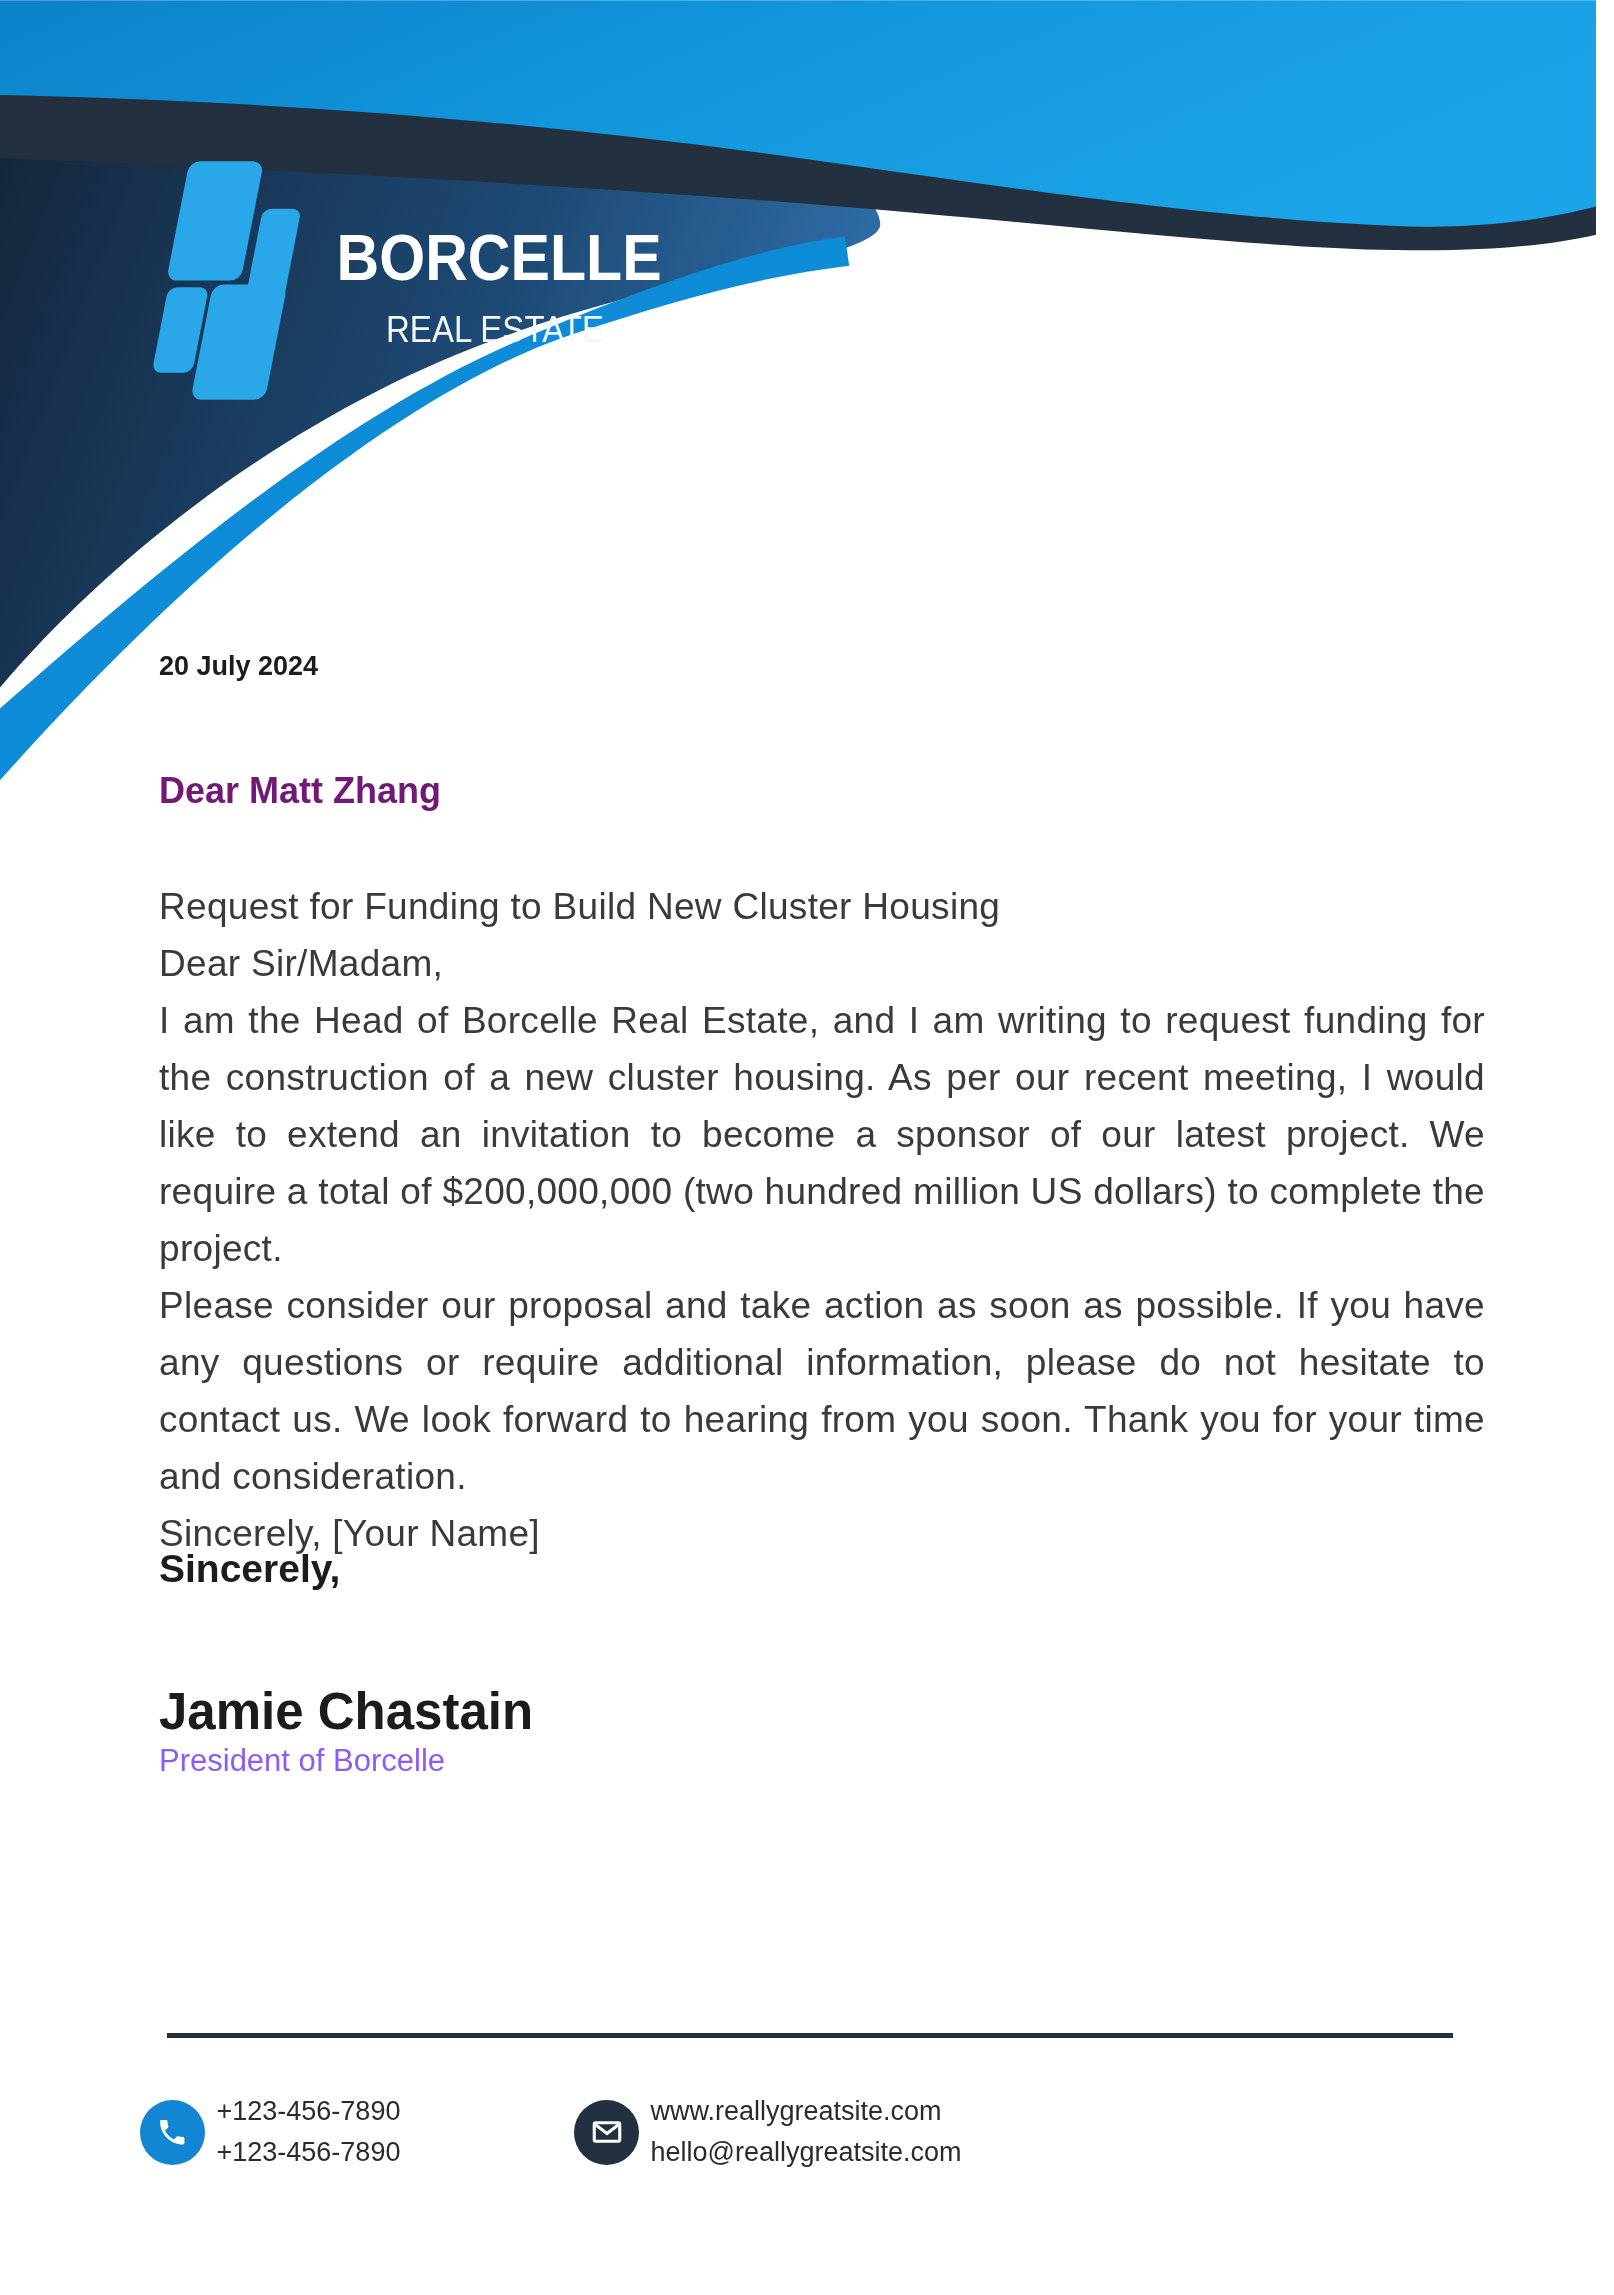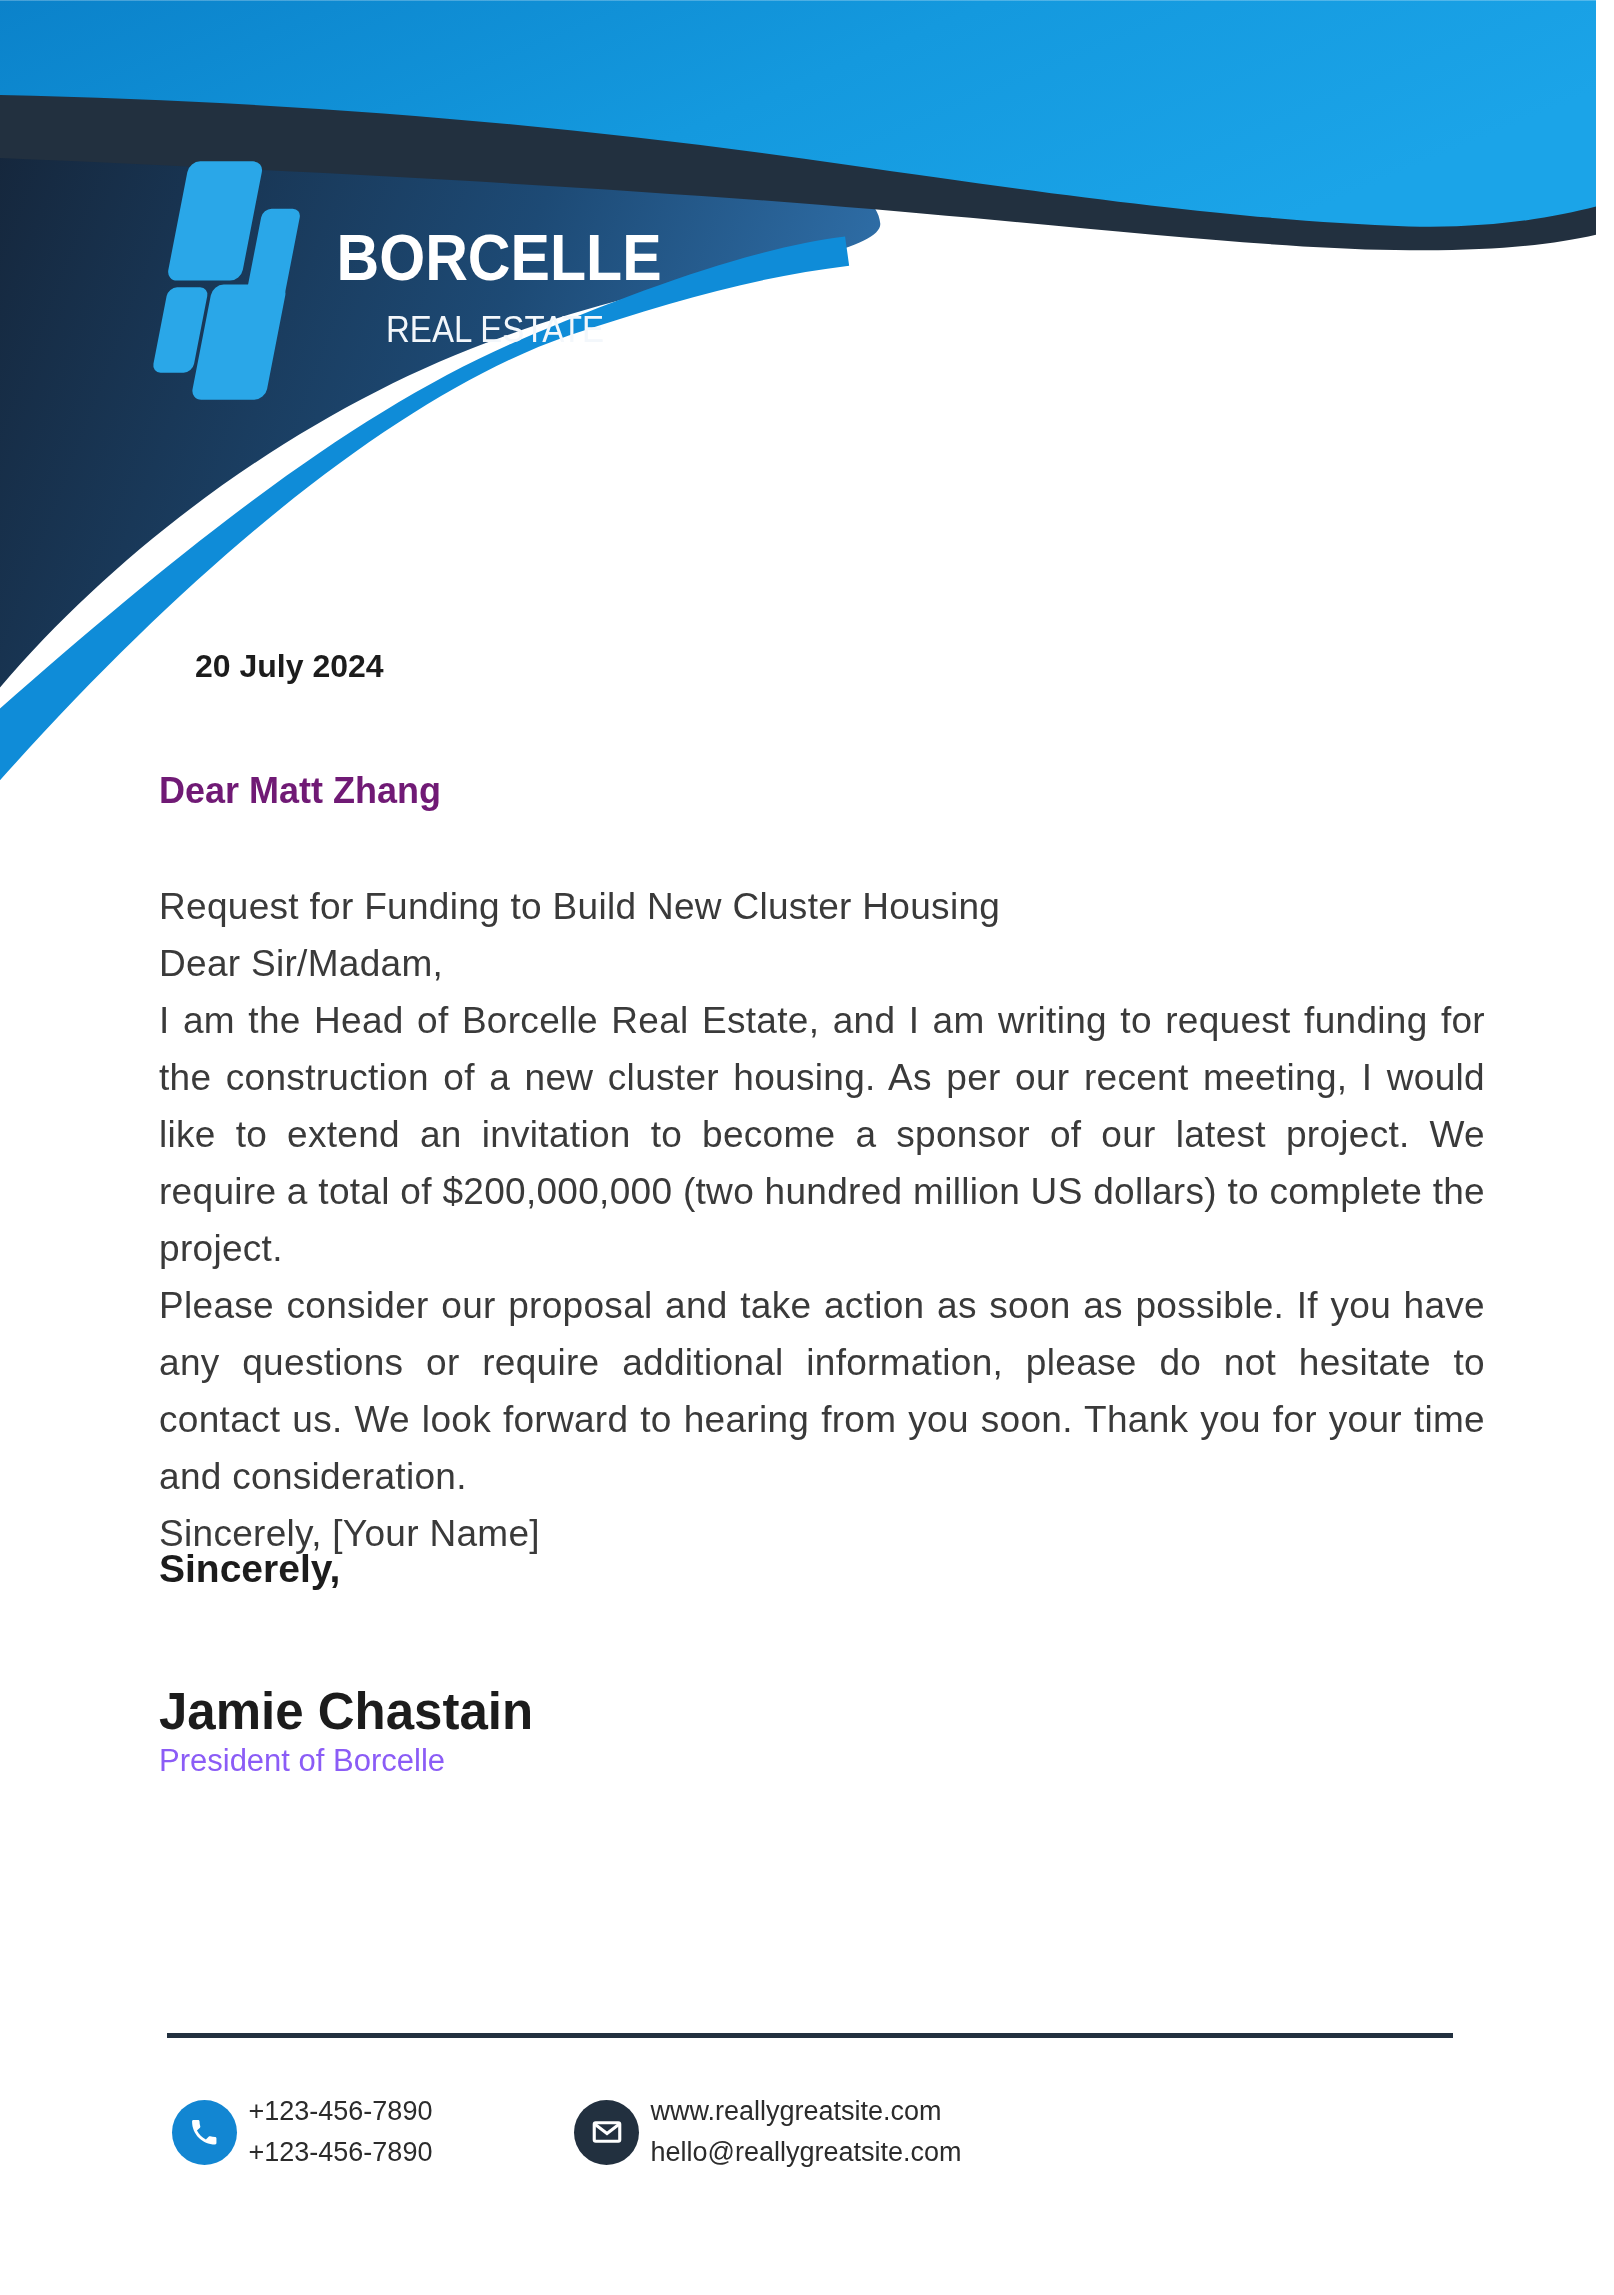--- a/index.html
+++ b/index.html
@@ -1,33 +1,33 @@
 <!DOCTYPE html>
 <html style="font-size:10.8px"><head>
 <meta charset="utf-8">
 <style>
   html,body{margin:0;padding:0;background:#fff;}
   .page{position:relative;width:1596px;height:2295px;background:#ffffff;overflow:hidden;
         font-family:"Liberation Sans", sans-serif;}
   .header-svg{position:absolute;top:0;left:0;display:block;}
-  .date{position:absolute;left:159px;top:649px;font-size:32px;font-weight:bold;color:#1c1c1c;line-height:35px;margin-left:36px;}
+  .date{position:absolute;left:159px;top:649px;font-size:27px;font-weight:bold;color:#1c1c1c;line-height:35px;}
   .salutation{position:absolute;left:159px;top:769px;font-size:36px;font-weight:bold;color:#701a75;line-height:43px;}
   .body-block{position:absolute;left:159px;top:878px;width:1326px;font-size:37px;color:#3a3a3a;
               line-height:57px;letter-spacing:0.3px;}
   .body-block p{margin:0;text-align:justify;}
   .closing{position:absolute;left:159px;top:1547px;font-size:39px;font-weight:bold;color:#1c1c1c;line-height:43px;}
   .sig-name{position:absolute;left:159px;top:1690px;font-size:51px;font-weight:bold;color:#1c1c1c;line-height:43px;}
   .sig-title{position:absolute;left:159px;top:1742px;font-size:31px;color:#8b5cf6;line-height:37px;}
   .footer-divider{position:absolute;left:167px;top:2033px;width:1286px;height:4.7px;background:#22303f;}
   .footer-item{position:absolute;top:2091px;display:flex;align-items:center;gap:11.5px;}
   .footer-item .circle{width:65px;height:65px;border-radius:50%;display:flex;align-items:center;justify-content:center;flex:0 0 auto;}
   .circle.blue{background:#1286d2;}
   .circle.navy{background:#22303f;}
   .footer-lines{font-size:27px;color:#2b2b2b;line-height:41px;white-space:nowrap;}
-  .fi-phone{left:172px;}
+  .fi-phone{left:140px;}
   .fi-web{left:574px;}
   .fi-addr{left:1128px;}
 </style>
 </head>
 <body>
 
 <div class="page">
 
   <svg class="header-svg" width="1615" height="813" viewBox="0 0 2385 1200" xmlns="http://www.w3.org/2000/svg">
     <defs>

